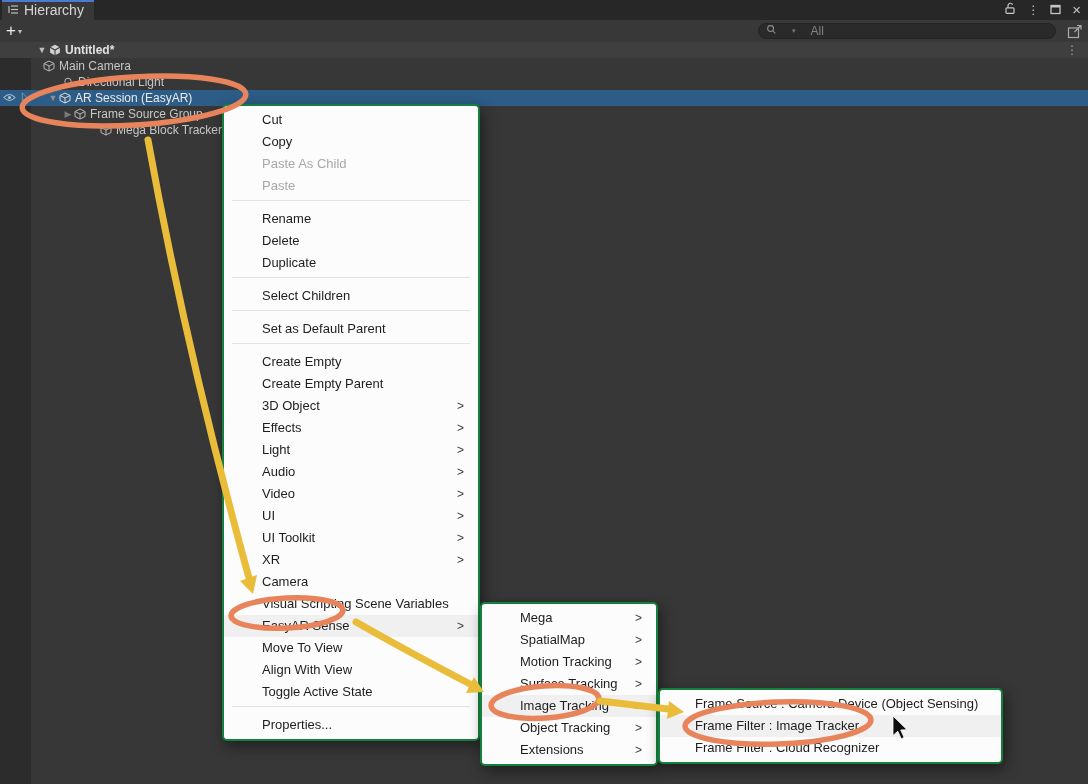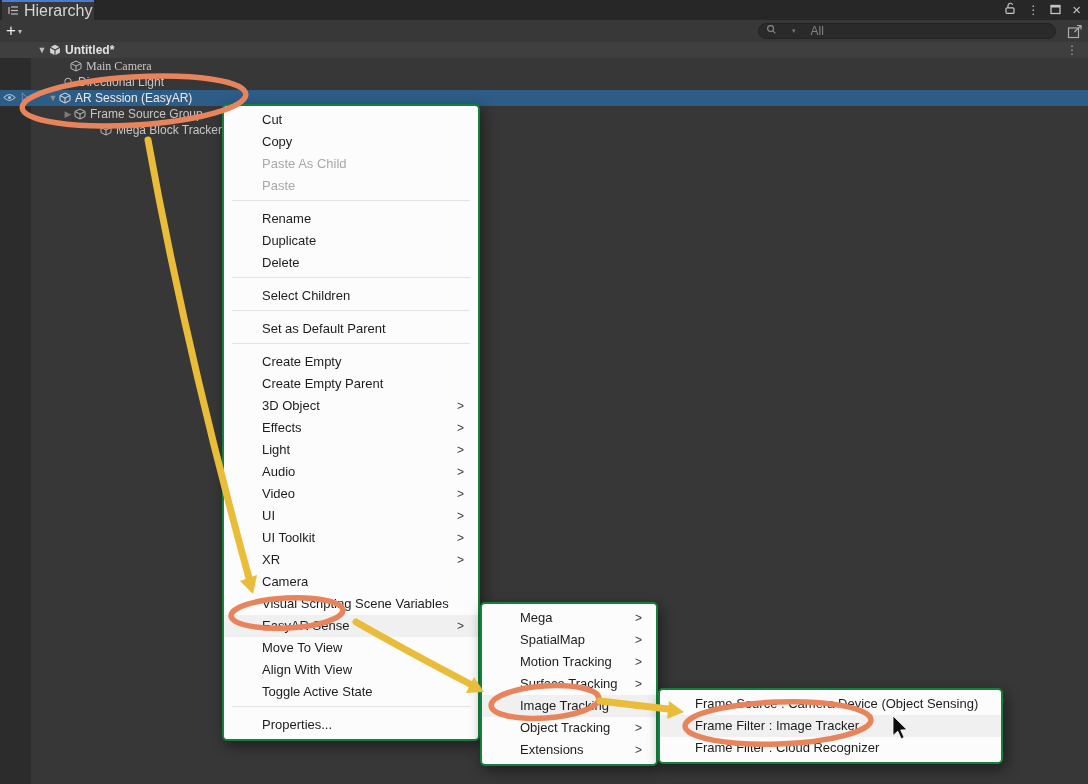--- a/index.html
+++ b/index.html
@@ -3,21 +3,21 @@
 <meta charset="utf-8">
 <style>
   html,body{margin:0;padding:0;background:#1b1b1b;}
   *{box-sizing:border-box;}
   .window{position:relative;width:1088px;height:784px;background:#373737;overflow:hidden;
           font-family:"Liberation Sans",sans-serif;-webkit-font-smoothing:antialiased;}
 
   
   .titlebar{position:absolute;left:0;top:0;width:100%;height:20px;background:#272727;}
   .tab{position:absolute;left:2px;top:0;width:92px;height:20px;background:#383838;
-       display:flex;align-items:flex-end;gap:5px;padding-left:6px;color:#d6d6d6;font-size:16px;}
+       display:flex;align-items:center;gap:5px;padding-left:6px;color:#d6d6d6;font-size:14px;}
   .tab-accent{position:absolute;left:0;top:0;width:100%;height:2px;background:#4c7ad1;}
   .win-icons{position:absolute;right:7px;top:0;height:20px;display:flex;align-items:center;gap:11px;}
   .win-icons .glyph{color:#c6c6c6;font-size:13px;line-height:20px;}
   .kebab{color:#c6c6c6;font-size:12px;line-height:20px;}
 
   
   .toolbar{position:absolute;left:0;top:20px;width:100%;height:22px;background:#383838;}
   .plus-btn{position:absolute;left:6px;top:0;height:22px;display:flex;align-items:center;gap:2px;}
   .plus-btn .plus{color:#ececec;font-size:17px;line-height:20px;}
   .plus-btn .caret{color:#bdbdbd;font-size:8px;}
@@ -133,21 +133,21 @@
           <path d="M6 .7 L10.9 3.3 V8.7 L6 11.3 L1.1 8.7 V3.3 Z" fill="#d2d2d2"></path>
           <path d="M1.1 3.3 L6 6 L10.9 3.3 M6 6 V11.3" stroke="#3f3f3f" stroke-width="1.1" fill="none"></path>
         </svg>
     </span>
     <span>Untitled*</span>
     <span class="scene-kebab">⋮</span>
   </div>
 
   <div class="gutter"></div>
 
-  <div class="tree-row" style="top:58px;padding-left:69px;font-family:Liberation Serif, serif;">
+  <div class="tree-row" style="top:58px;padding-left:42px;">
     <span class="obj-icon"><svg width="12" height="12" viewBox="0 0 12 12">
           <g fill="none" stroke="currentColor" stroke-width="1">
             <path d="M6 1 L11 3.5 V8.5 L6 11 L1 8.5 V3.5 Z"></path>
             <path d="M1 3.5 L6 6 L11 3.5 M6 6 V11"></path>
           </g>
         </svg></span>
     <span>Main Camera</span>
   </div>
 
   <div class="tree-row" style="top:74px;padding-left:61px;">
@@ -225,25 +225,25 @@
       </div>
       <div class="menu-row separator">
         <span></span>
         
       </div>
       <div class="menu-row">
         <span>Rename</span>
         
       </div>
       <div class="menu-row">
+        <span>Delete</span>
+        
+      </div>
+      <div class="menu-row">
         <span>Duplicate</span>
-        
-      </div>
-      <div class="menu-row">
-        <span>Delete</span>
         
       </div>
       <div class="menu-row separator">
         <span></span>
         
       </div>
       <div class="menu-row">
         <span>Select Children</span>
         
       </div>

